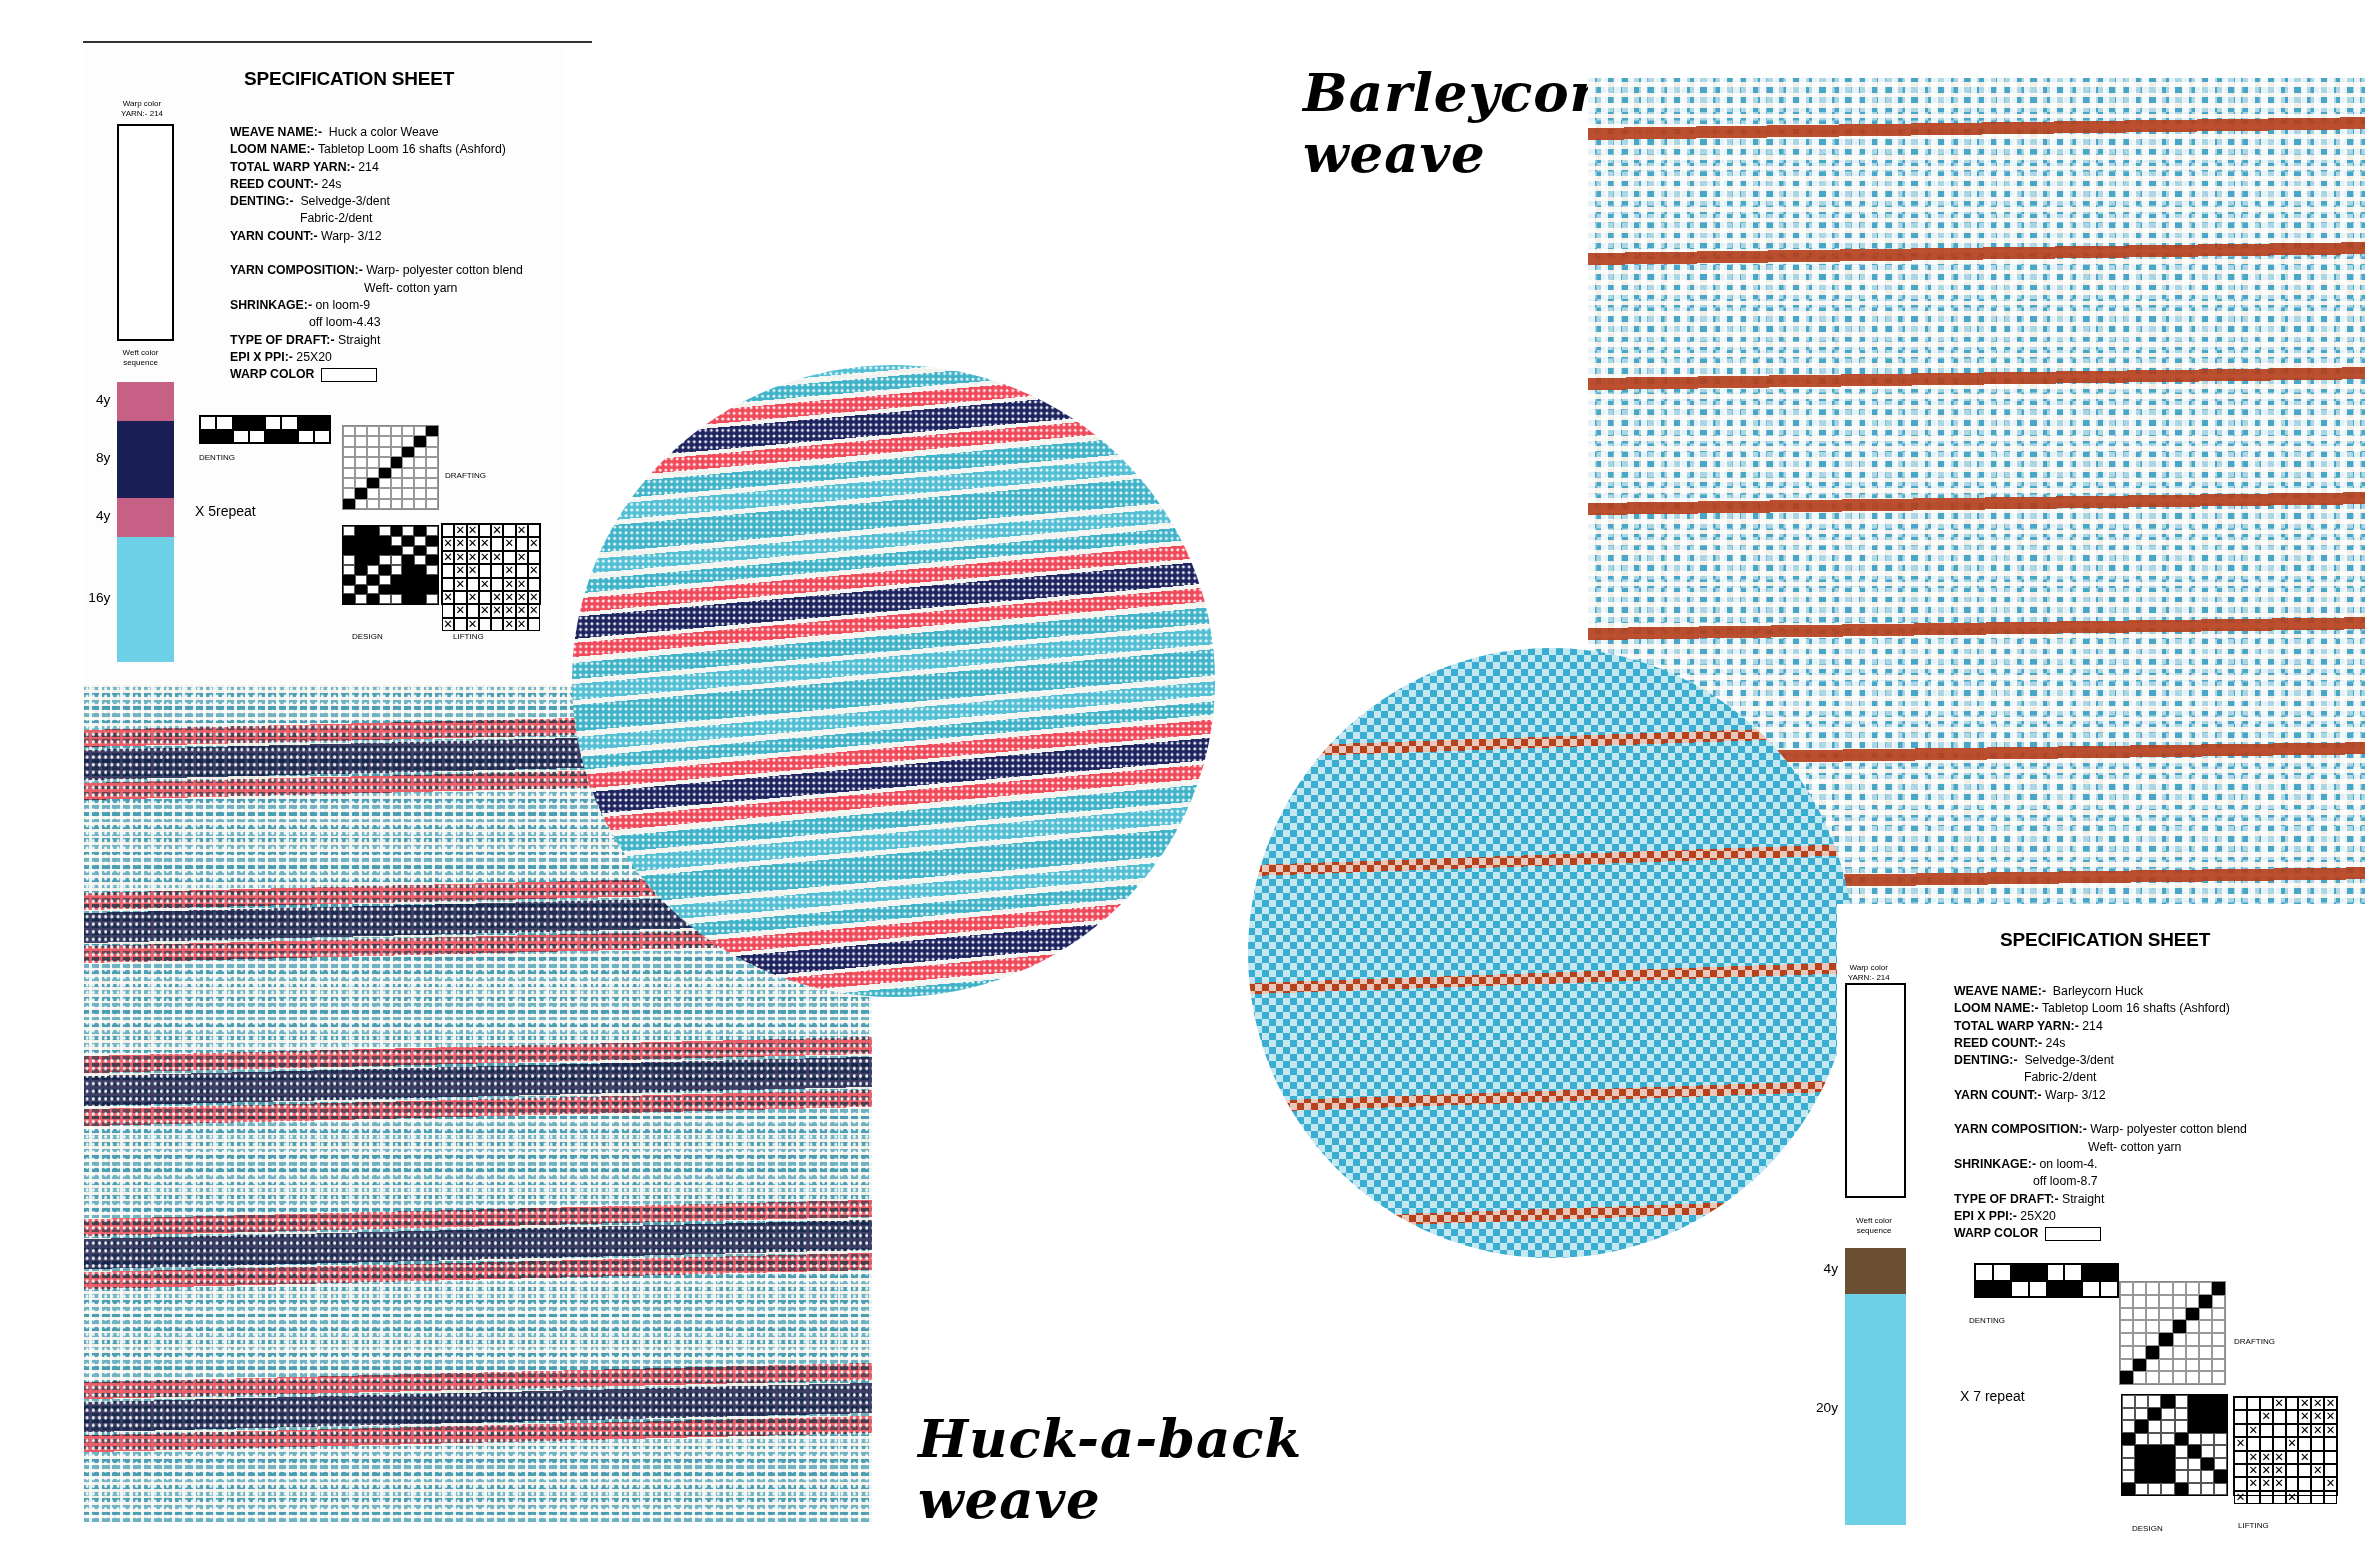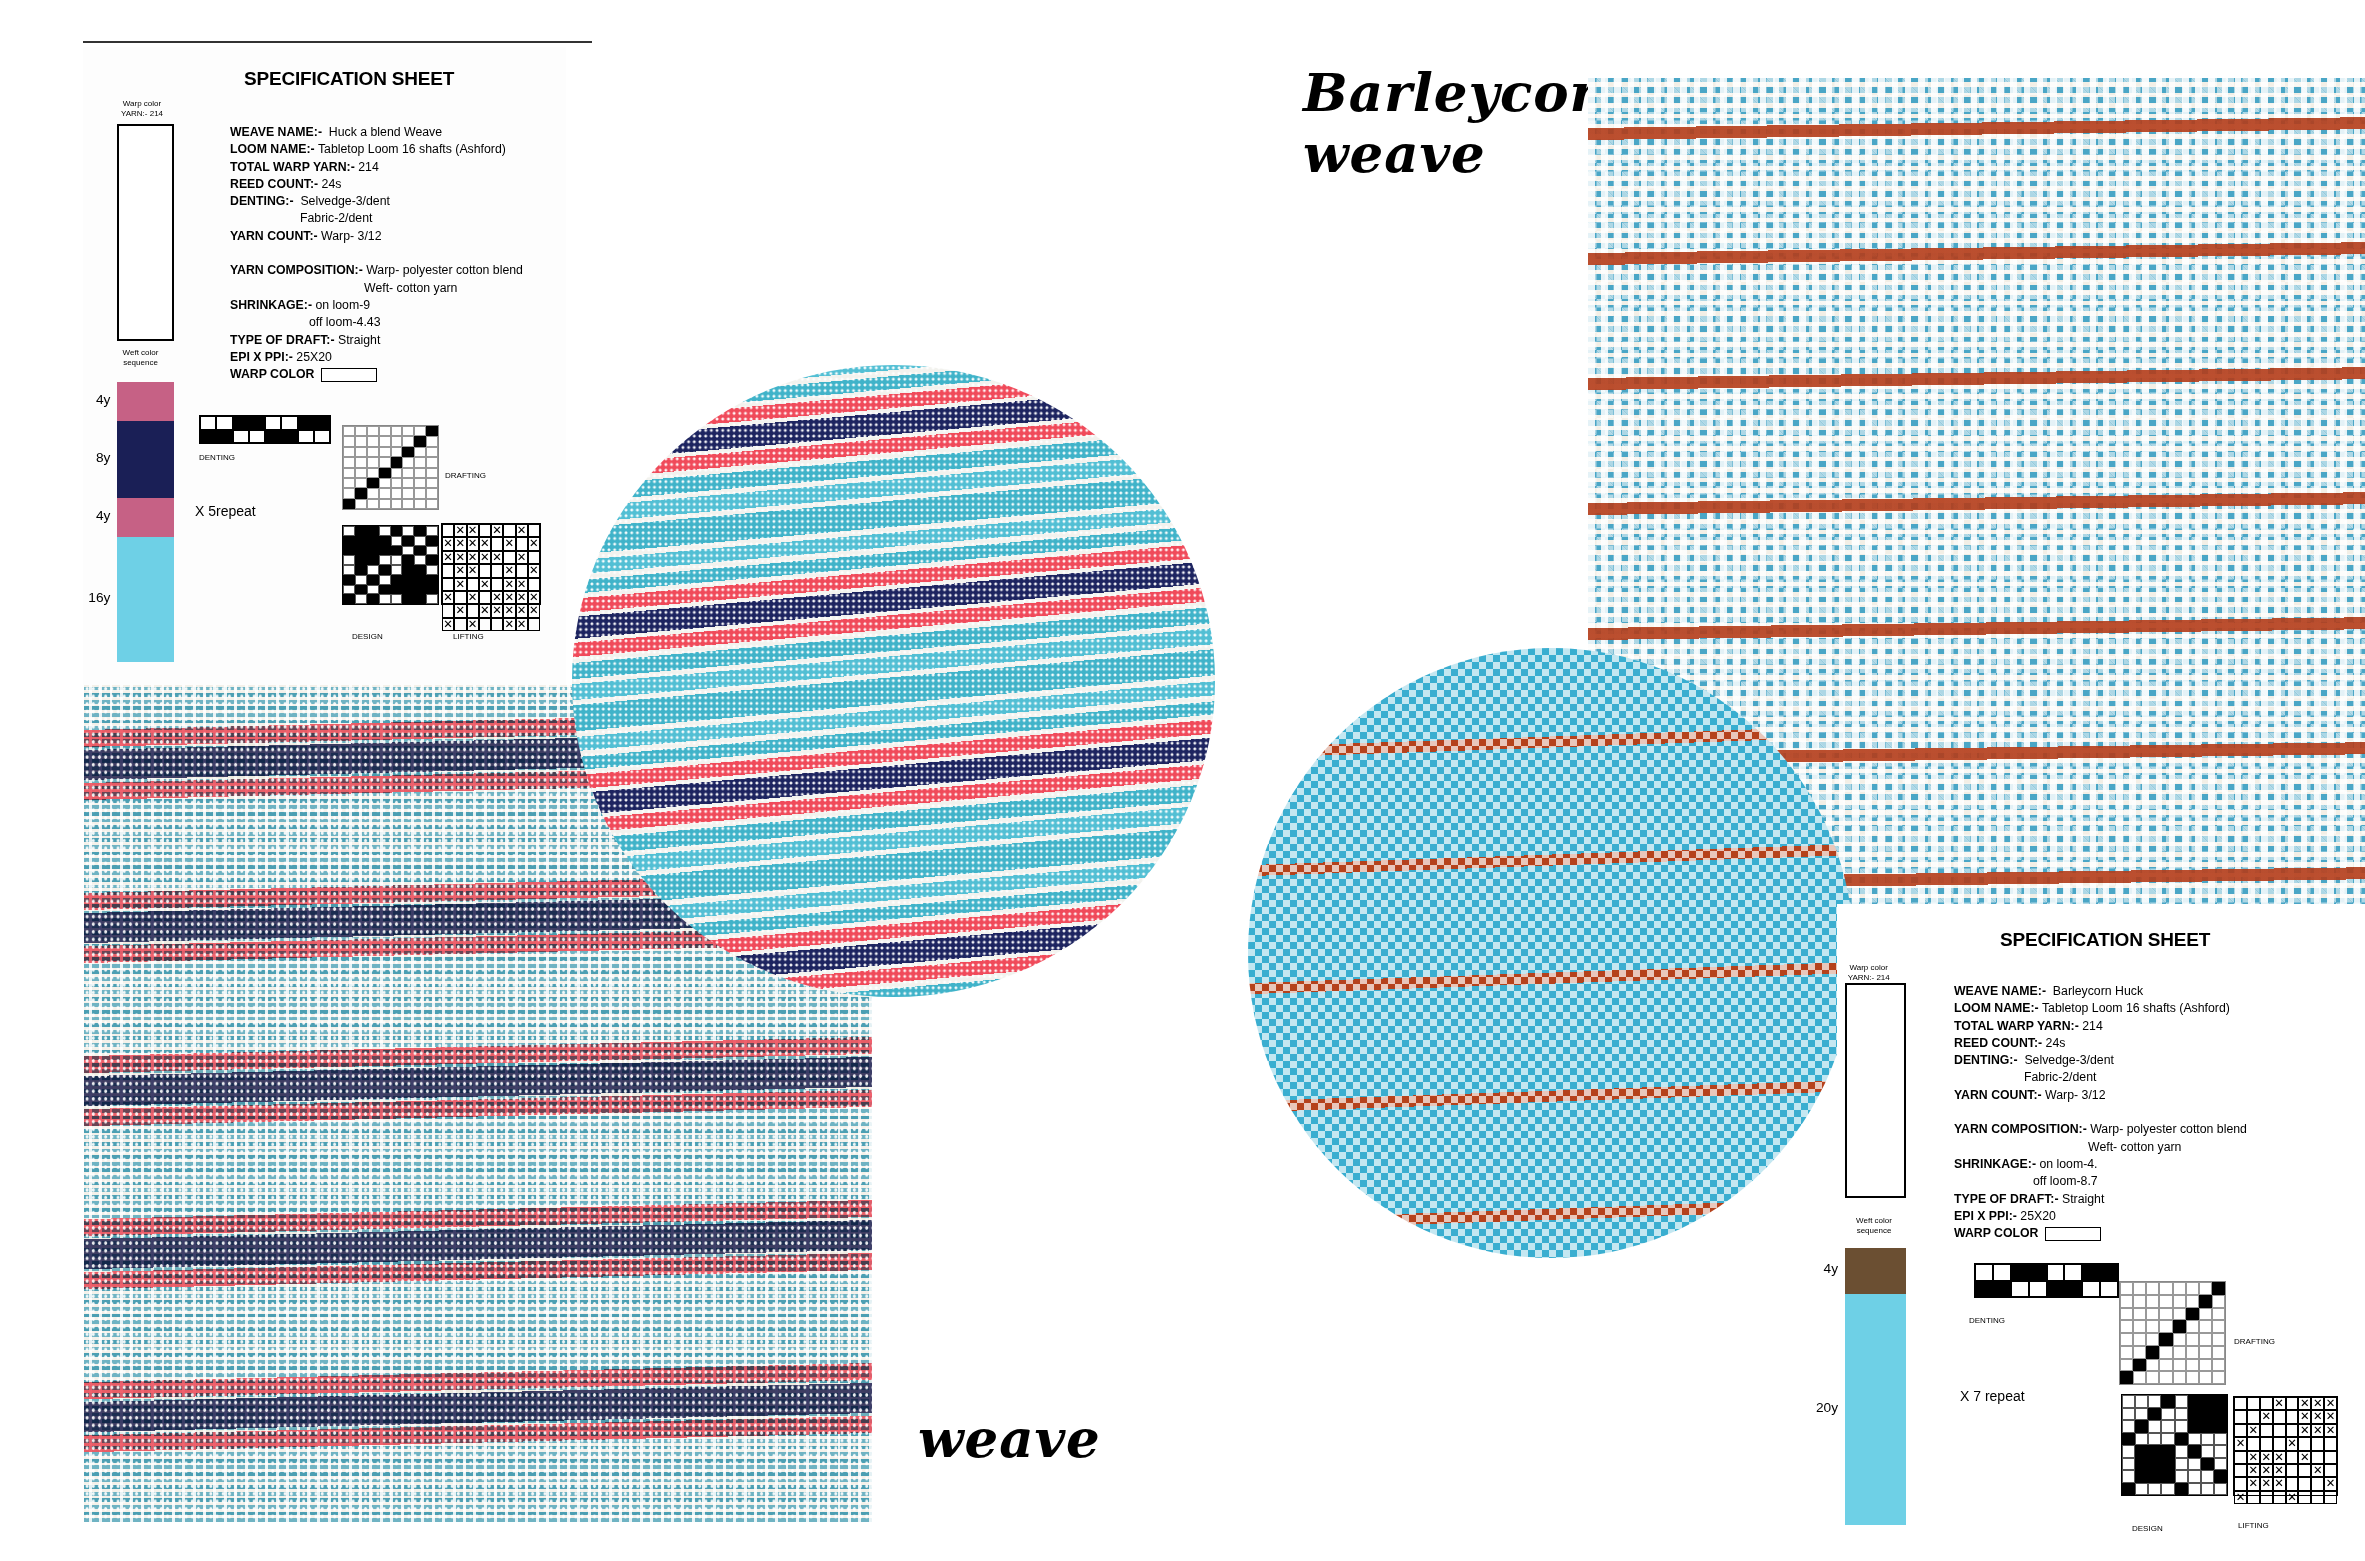--- a/index.html
+++ b/index.html
@@ -127,21 +127,21 @@
 <div class="sheet" style="left:83px; top:47px; width:483px; height:638px;">
   <div class="sheet-title" style="left:161px; top:21px;">SPECIFICATION SHEET</div>
 
   <div class="small-lbl" style="left:33px; top:52px; width:52px;">
     <div>Warp  color</div>
     <div>YARN:- 214</div>
   </div>
   <div class="warp-box" style="left:34px; top:77px; width:57px; height:217px;"></div>
 
   <div class="spec-lines" style="left:147px; top:77px;">
-    <div class="spec-line"><b>WEAVE NAME:-</b>&nbsp; <span>Huck a blend Weave</span></div>
+    <div class="spec-line"><b>WEAVE NAME:-</b>&nbsp; <span>Huck a color Weave</span></div>
     <div class="spec-line"><b>LOOM NAME:-</b> <span>Tabletop Loom 16 shafts (Ashford)</span></div>
     <div class="spec-line"><b>TOTAL WARP YARN:-</b> <span>214</span></div>
     <div class="spec-line"><b>REED COUNT:-</b> <span>24s</span></div>
     <div class="spec-line"><b>DENTING:-</b>&nbsp; <span>Selvedge-3/dent</span></div>
     <div class="spec-line"><span class="indent" style="width:70px"></span><span>Fabric-2/dent</span></div>
     <div class="spec-line"><b>YARN COUNT:-</b> <span>Warp- 3/12</span></div>
     <div class="blank-line"></div>
     <div class="spec-line"><b>YARN COMPOSITION:-</b> <span>Warp- polyester cotton blend</span></div>
     <div class="spec-line"><span class="indent" style="width:134px"></span><span>Weft- cotton yarn</span></div>
     <div class="spec-line"><b>SHRINKAGE:-</b> <span>on loom-9</span></div>
@@ -393,20 +393,21 @@
       <div class="c">✕</div>
       <div class="c">✕</div>
       <div class="c"></div>
     </div>
   <div class="grid-caption" style="left:370px; top:585px;">LIFTING</div>
 </div>
 
 <div class="circle huck-circle" style="left:572px; top:365px; width:643px; height:632px;"></div>
 
 <div class="script-title" style="left:918px; top:1408px;">
+  <div>Huck-a-back</div>
   <div>weave</div>
 </div>
 
 <div class="script-title" style="left:1303px; top:62px;">
   <div>Barleycorn</div>
   <div>weave</div>
 </div>
 
 <div class="fabric barley-fabric" style="left:1588px; top:78px; width:783px; height:826px;">
   <div class="barley-checks"></div>

